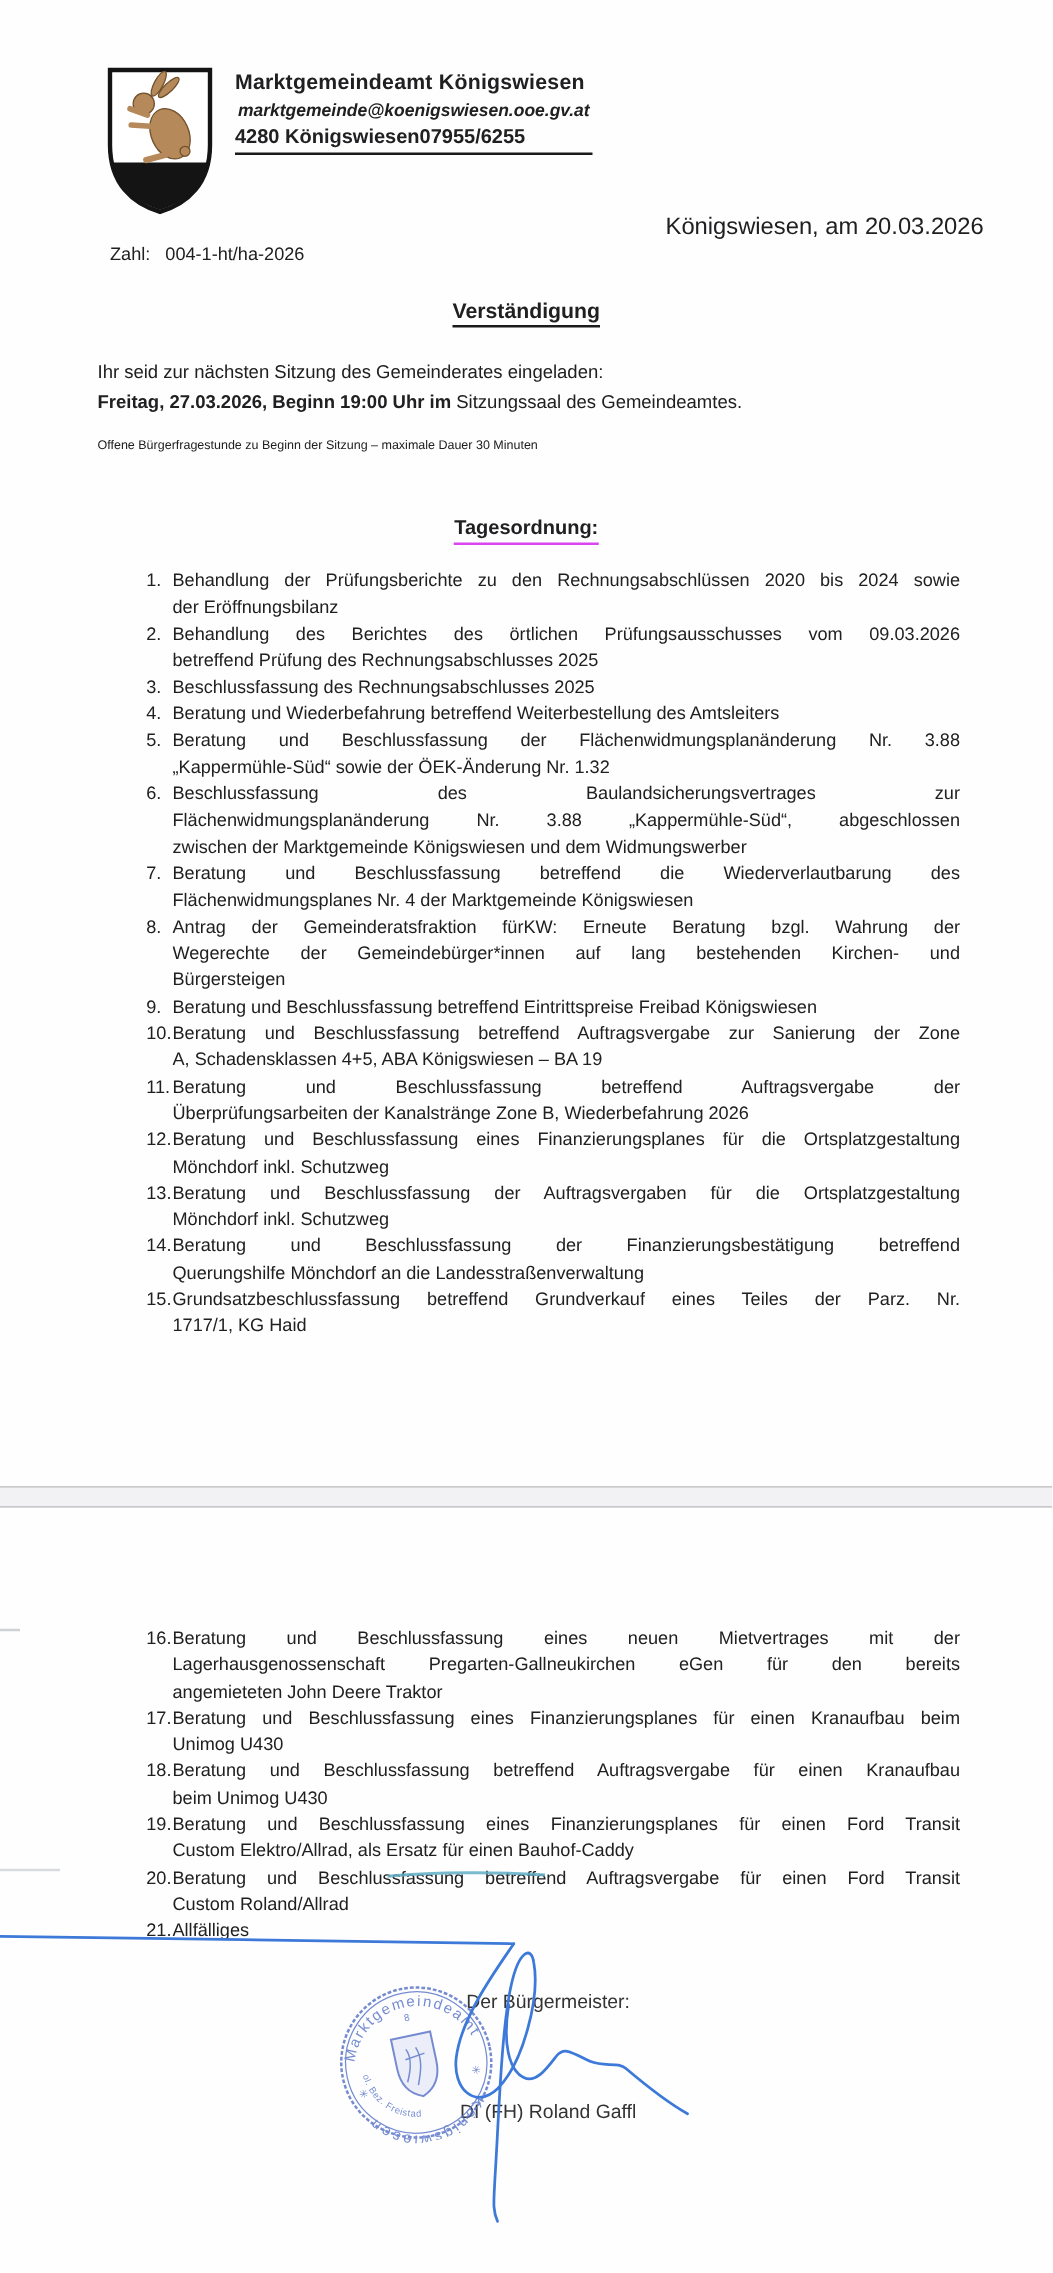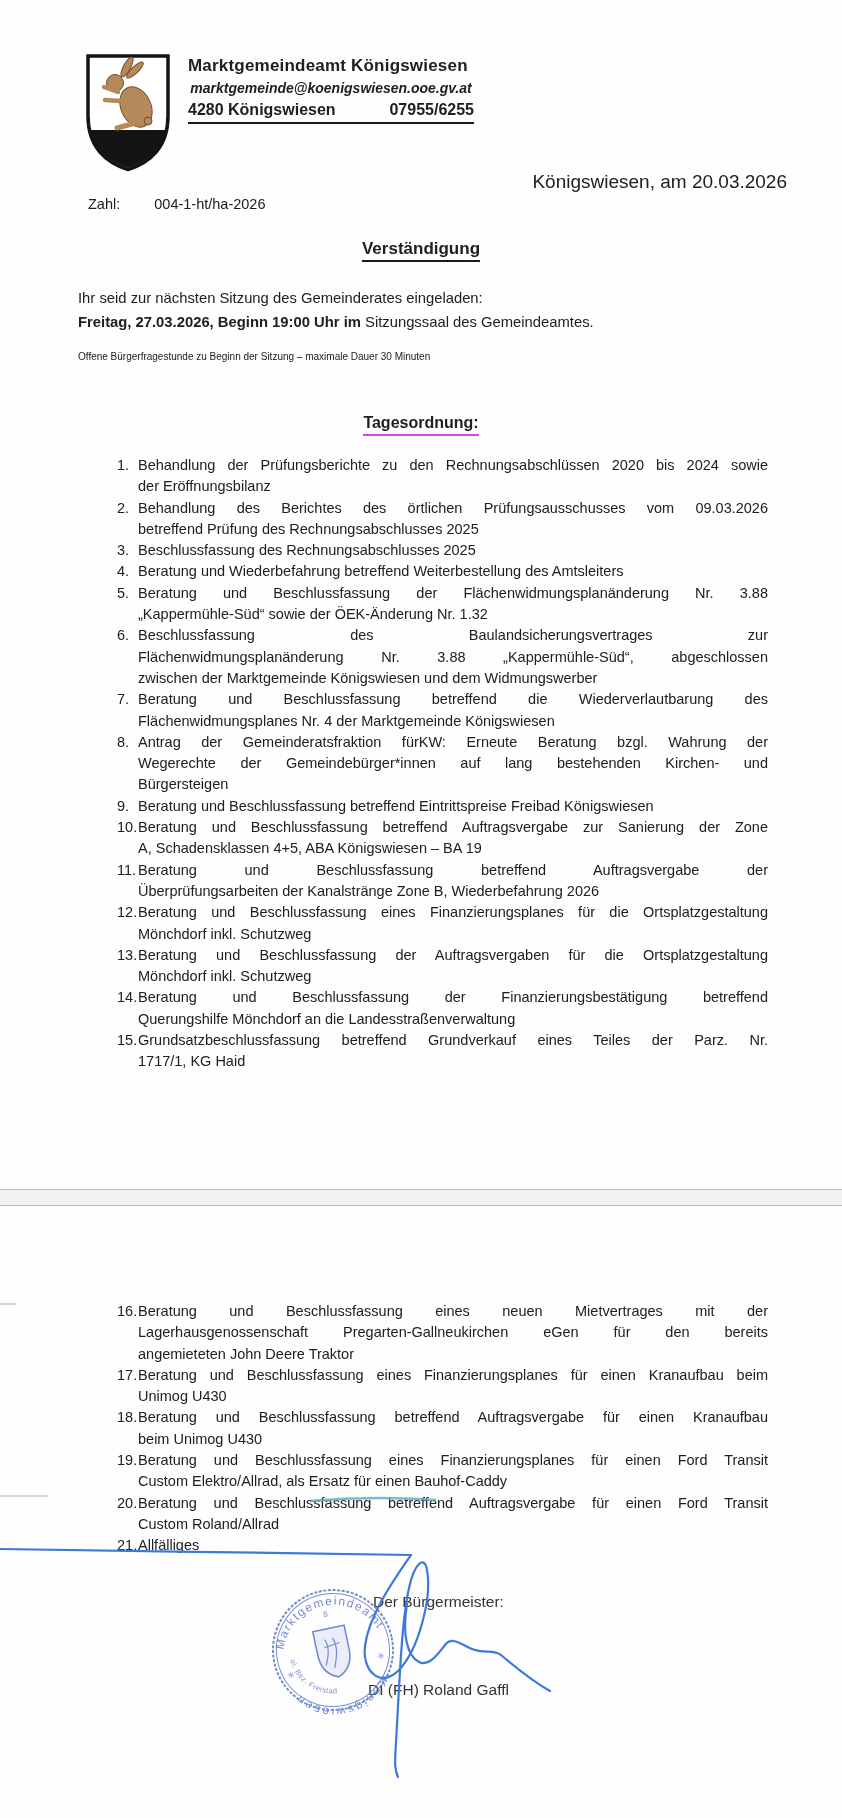--- a/index.html
+++ b/index.html
@@ -4,25 +4,25 @@
 <style>
   html,body{margin:0;padding:0;background:#fff;}
   .page{position:relative;width:842px;height:1818px;background:#fefefe;
         font-family:"Liberation Sans",sans-serif;color:#202022;overflow:hidden;}
 
   
   .logo{position:absolute;left:84px;top:52px;width:88px;height:120px;}
   .hdr-text{position:absolute;left:188px;top:56px;width:286px;}
   .hdr-office{font-size:17px;font-weight:bold;letter-spacing:.2px;margin-bottom:4px;white-space:nowrap;}
   .hdr-email{font-size:14px;font-weight:bold;font-style:italic;margin-bottom:5px;white-space:nowrap;text-align:center;}
-  .hdr-addr{font-size:16px;font-weight:bold;display:flex;justify-content:space-between;
+  .hdr-addr{font-size:16px;font-weight:bold;display:flex;
             padding-bottom:3px;border-bottom:2.5px solid #1b1b1d;}
   .date-line{position:absolute;right:55px;top:171px;font-size:19px;}
   .ref-line{position:absolute;left:88px;top:196px;font-size:14.5px;}
-  .ref-line .ref-num{margin-left:34px;}
+  .ref-line .ref-num{margin-left:12px;}
 
   
   .doc-title{position:absolute;left:0;right:0;top:239px;text-align:center;}
   .doc-title span{display:inline-block;font-size:17px;font-weight:bold;
                   border-bottom:2px solid #1b1b1d;padding-bottom:1px;}
   .intro{position:absolute;left:78px;top:286px;font-size:14.8px;line-height:24px;width:700px;}
   .note{position:absolute;left:78px;top:351px;font-size:10px;}
   .agenda-head{position:absolute;left:0;right:0;top:414px;text-align:center;}
   .agenda-head span{display:inline-block;font-size:16px;font-weight:bold;
                     border-bottom:2px solid #d946ef;padding-bottom:2px;}

